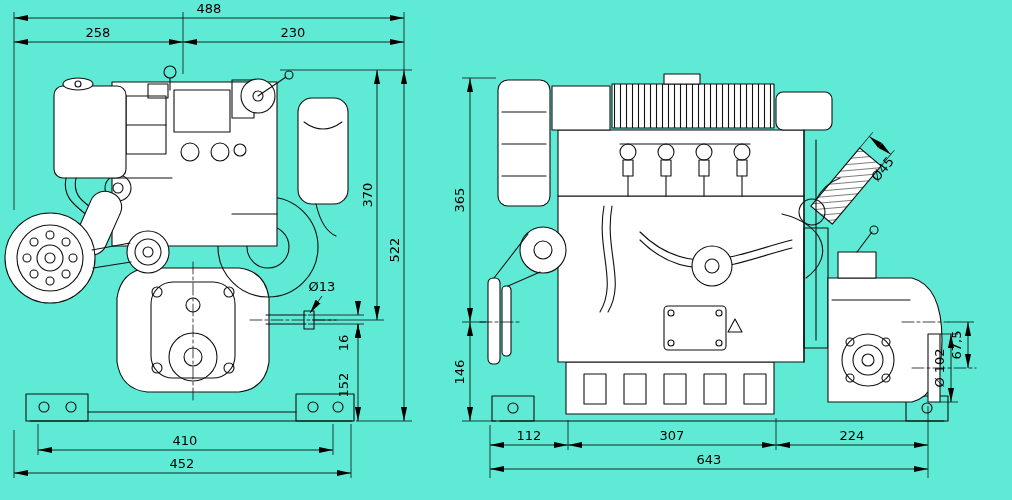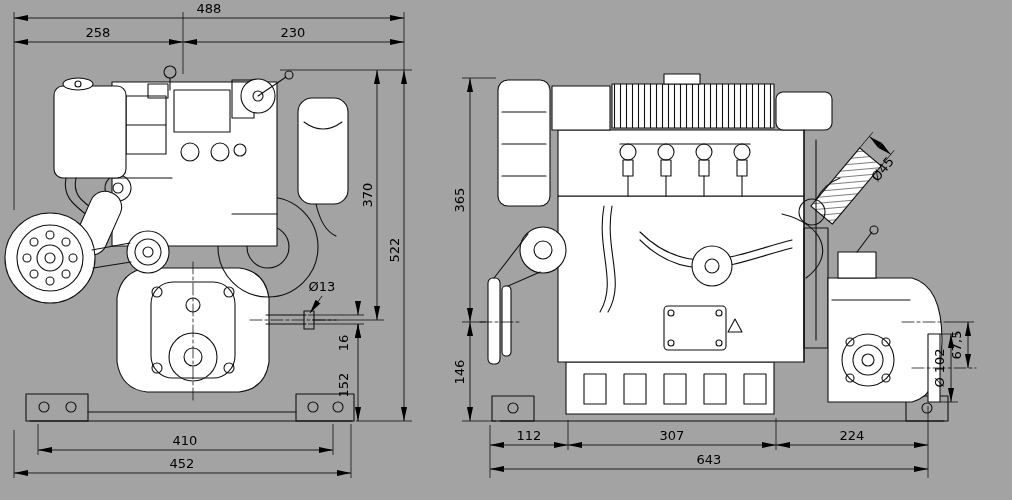--- a/index.html
+++ b/index.html
@@ -1,17 +1,17 @@
 <!DOCTYPE html>
 <html><head>
 <meta charset="utf-8">
 <style>
   html,body{margin:0;padding:0;background:#fff;width:1012px;height:500px;overflow:hidden;
     font-family:"DejaVu Sans", sans-serif;}
-  .canvas{position:relative;width:1012px;height:500px;background:#a3a3a3;}
+  .canvas{position:relative;width:1012px;height:500px;background:#5eead4;}
   svg{display:block;}
   .art{stroke:#111;fill:none;stroke-width:1.1;stroke-linejoin:round;stroke-linecap:round;}
   .art .fill{fill:#fff;}
   .cl{stroke:#111;stroke-width:0.8;fill:none;stroke-dasharray:12 3 3 3;}
   .ext{stroke:#111;stroke-width:0.8;fill:none;}
   .dim{stroke:#111;stroke-width:0.9;fill:none;}
   text.dimtxt{font-family:"DejaVu Sans", sans-serif;font-size:13px;fill:#000;
     text-anchor:middle;stroke:none;}
 </style>
 </head>

